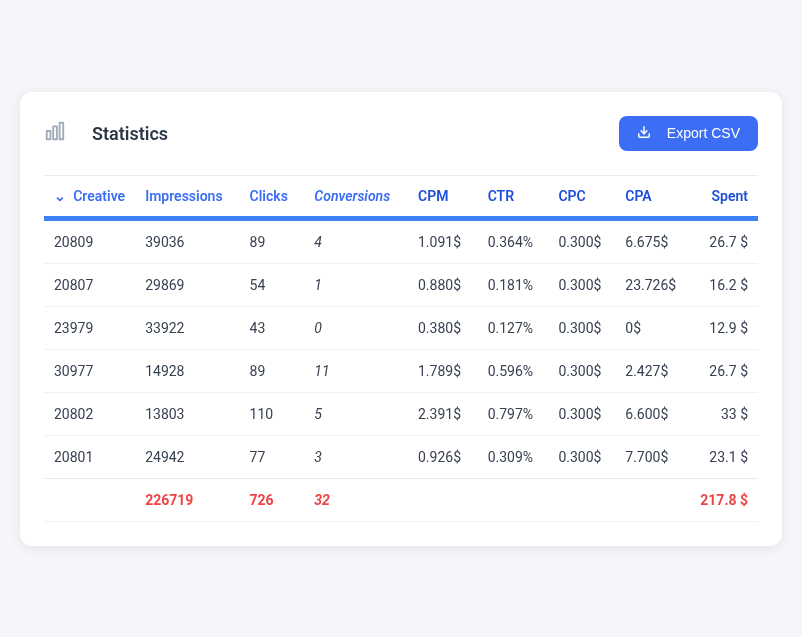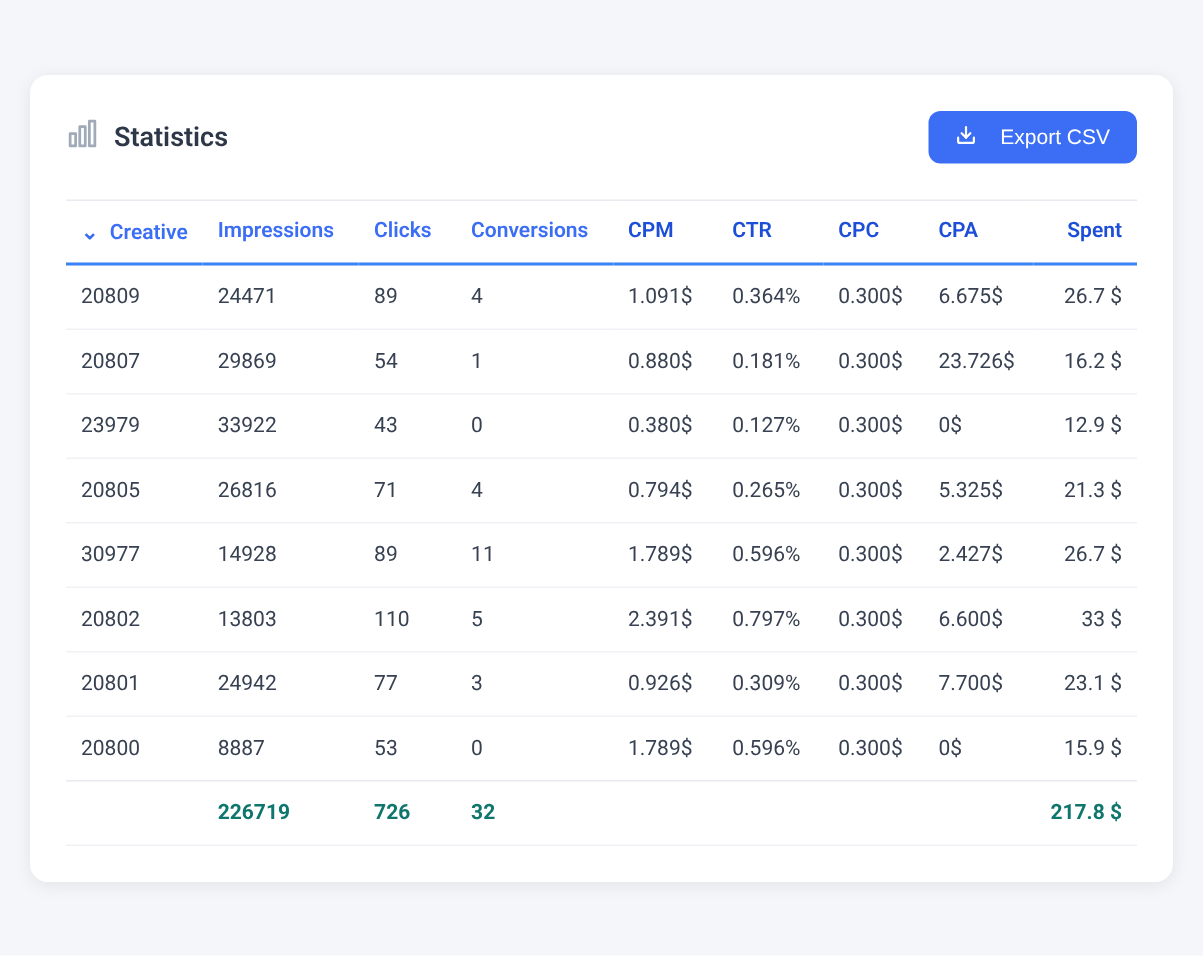--- a/index.html
+++ b/index.html
@@ -30,20 +30,21 @@
       align-items: center;
       gap: 10px;
     }
     .bar-chart-icon {
       color: #a0aab8;
     }
     .card-title {
       font-size: 18px;
       font-weight: 600;
       color: #2d3748;
+      margin-left: 16px;
     }
     .export-btn {
       background: #3b6ef5;
       color: #fff;
       border: none;
       border-radius: 8px;
       padding: 9px 18px;
       font-size: 14px;
       font-weight: 500;
       cursor: pointer;
@@ -51,46 +52,46 @@
       align-items: center;
       gap: 16px;
     }
     table {
       width: 100%;
       border-collapse: collapse;
       font-size: 14px;
     }
     thead tr {
       border-top: 1px solid #e8eaf0;
-      border-bottom: 2px solid #3b82f6;
+      border-bottom: 5px solid #3b82f6;
     }
     th {
       padding: 12px 10px;
       text-align: left;
       font-weight: 600;
       color: #1d4ed8;
       white-space: nowrap;
     }
     th.sortable { color: #3b6ef5; cursor: pointer; }
     th.sortable .sort-arrow { margin-right: 4px; }
     td {
       padding: 13px 10px;
       color: #374151;
       border-bottom: 1px solid #f0f1f5;
     }
     tbody tr:last-child td { border-bottom: 1px solid #e8eaf0; }
     tfoot td {
       padding: 13px 10px;
       font-weight: 700;
-      color: #0f766e;
+      color: #ef4444;
     }
     .col-creative { width: 90px; }
     .col-impressions { width: 110px; }
     .col-clicks { width: 70px; }
-    .col-conversions { width: 110px; }
+    .col-conversions { width: 110px; font-style: italic; }
     .col-cpm { width: 75px; }
     .col-ctr { width: 75px; }
     .col-cpc { width: 70px; }
     .col-cpa { width: 75px; }
     .col-spent { width: 80px; text-align: right; }
     td:last-child, th:last-child { text-align: right; }
   </style>
 </head>
 <body>
 
@@ -131,21 +132,21 @@
         <th class="col-cpm">CPM</th>
         <th class="col-ctr">CTR</th>
         <th class="col-cpc">CPC</th>
         <th class="col-cpa">CPA</th>
         <th class="col-spent">Spent</th>
       </tr>
     </thead>
     <tbody id="table-body">
     <tr>
           <td class="col-creative">20809</td>
-          <td class="col-impressions">24471</td>
+          <td class="col-impressions">39036</td>
           <td class="col-clicks">89</td>
           <td class="col-conversions">4</td>
           <td class="col-cpm">1.091$</td>
           <td class="col-ctr">0.364%</td>
           <td class="col-cpc">0.300$</td>
           <td class="col-cpa">6.675$</td>
           <td class="col-spent">26.7 $</td>
         </tr>
         <tr>
           <td class="col-creative">20807</td>
@@ -163,31 +164,20 @@
           <td class="col-impressions">33922</td>
           <td class="col-clicks">43</td>
           <td class="col-conversions">0</td>
           <td class="col-cpm">0.380$</td>
           <td class="col-ctr">0.127%</td>
           <td class="col-cpc">0.300$</td>
           <td class="col-cpa">0$</td>
           <td class="col-spent">12.9 $</td>
         </tr>
         <tr>
-          <td class="col-creative">20805</td>
-          <td class="col-impressions">26816</td>
-          <td class="col-clicks">71</td>
-          <td class="col-conversions">4</td>
-          <td class="col-cpm">0.794$</td>
-          <td class="col-ctr">0.265%</td>
-          <td class="col-cpc">0.300$</td>
-          <td class="col-cpa">5.325$</td>
-          <td class="col-spent">21.3 $</td>
-        </tr>
-        <tr>
           <td class="col-creative">30977</td>
           <td class="col-impressions">14928</td>
           <td class="col-clicks">89</td>
           <td class="col-conversions">11</td>
           <td class="col-cpm">1.789$</td>
           <td class="col-ctr">0.596%</td>
           <td class="col-cpc">0.300$</td>
           <td class="col-cpa">2.427$</td>
           <td class="col-spent">26.7 $</td>
         </tr>
@@ -205,31 +195,20 @@
         <tr>
           <td class="col-creative">20801</td>
           <td class="col-impressions">24942</td>
           <td class="col-clicks">77</td>
           <td class="col-conversions">3</td>
           <td class="col-cpm">0.926$</td>
           <td class="col-ctr">0.309%</td>
           <td class="col-cpc">0.300$</td>
           <td class="col-cpa">7.700$</td>
           <td class="col-spent">23.1 $</td>
-        </tr>
-        <tr>
-          <td class="col-creative">20800</td>
-          <td class="col-impressions">8887</td>
-          <td class="col-clicks">53</td>
-          <td class="col-conversions">0</td>
-          <td class="col-cpm">1.789$</td>
-          <td class="col-ctr">0.596%</td>
-          <td class="col-cpc">0.300$</td>
-          <td class="col-cpa">0$</td>
-          <td class="col-spent">15.9 $</td>
         </tr>
       </tbody>
     <tfoot>
       <tr>
         <td class="col-creative"></td>
         <td class="col-impressions">226719</td>
         <td class="col-clicks">726</td>
         <td class="col-conversions">32</td>
         <td class="col-cpm"></td>
         <td class="col-ctr"></td>

